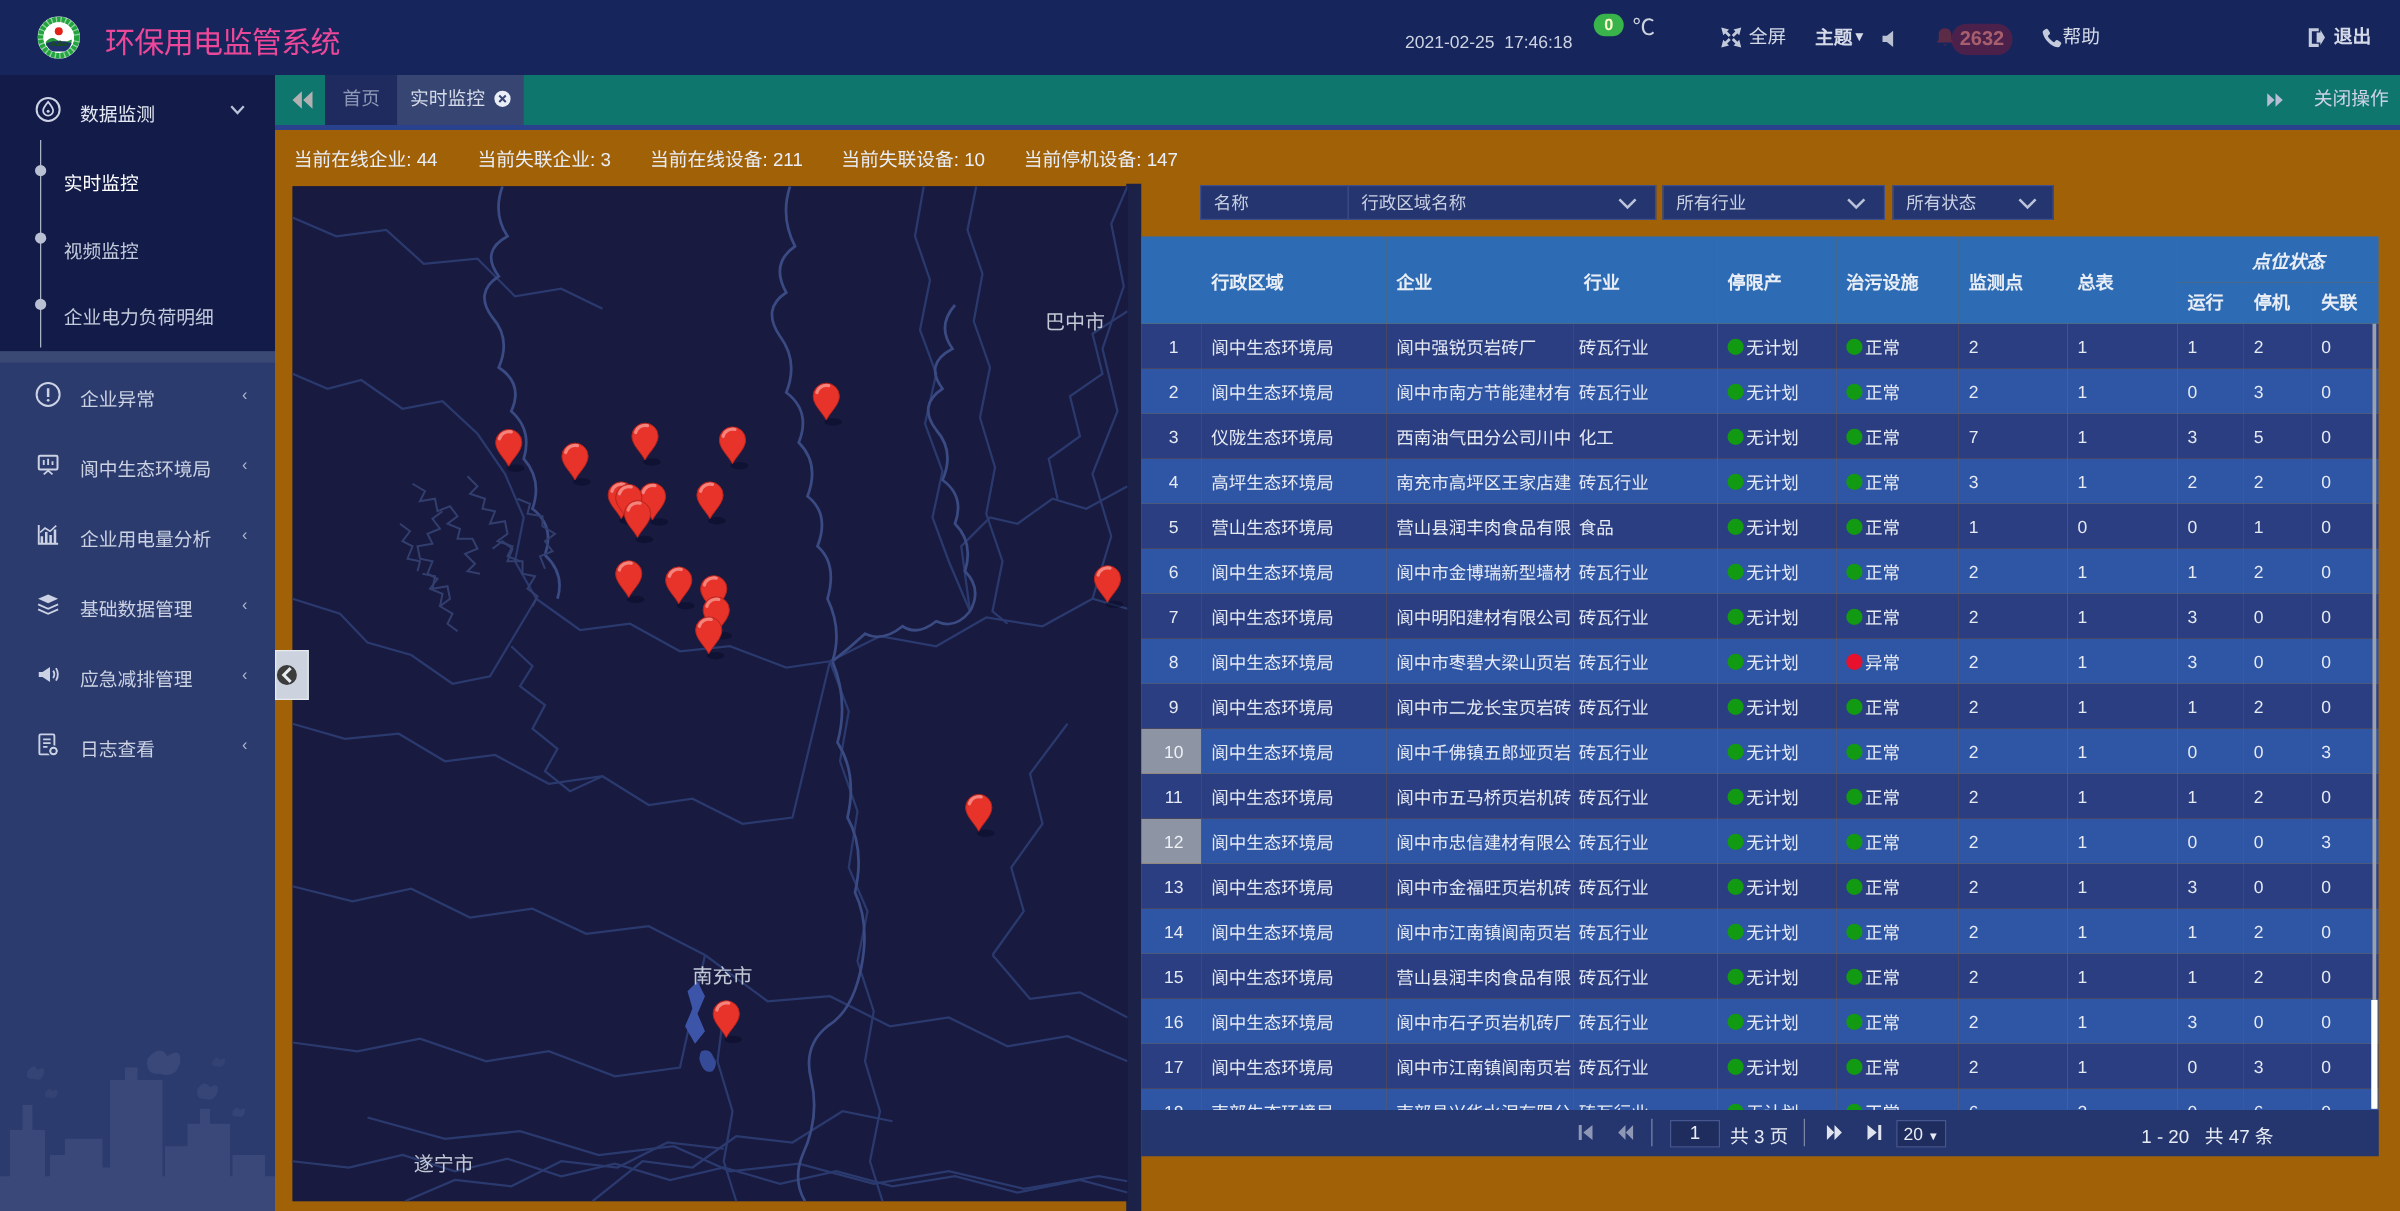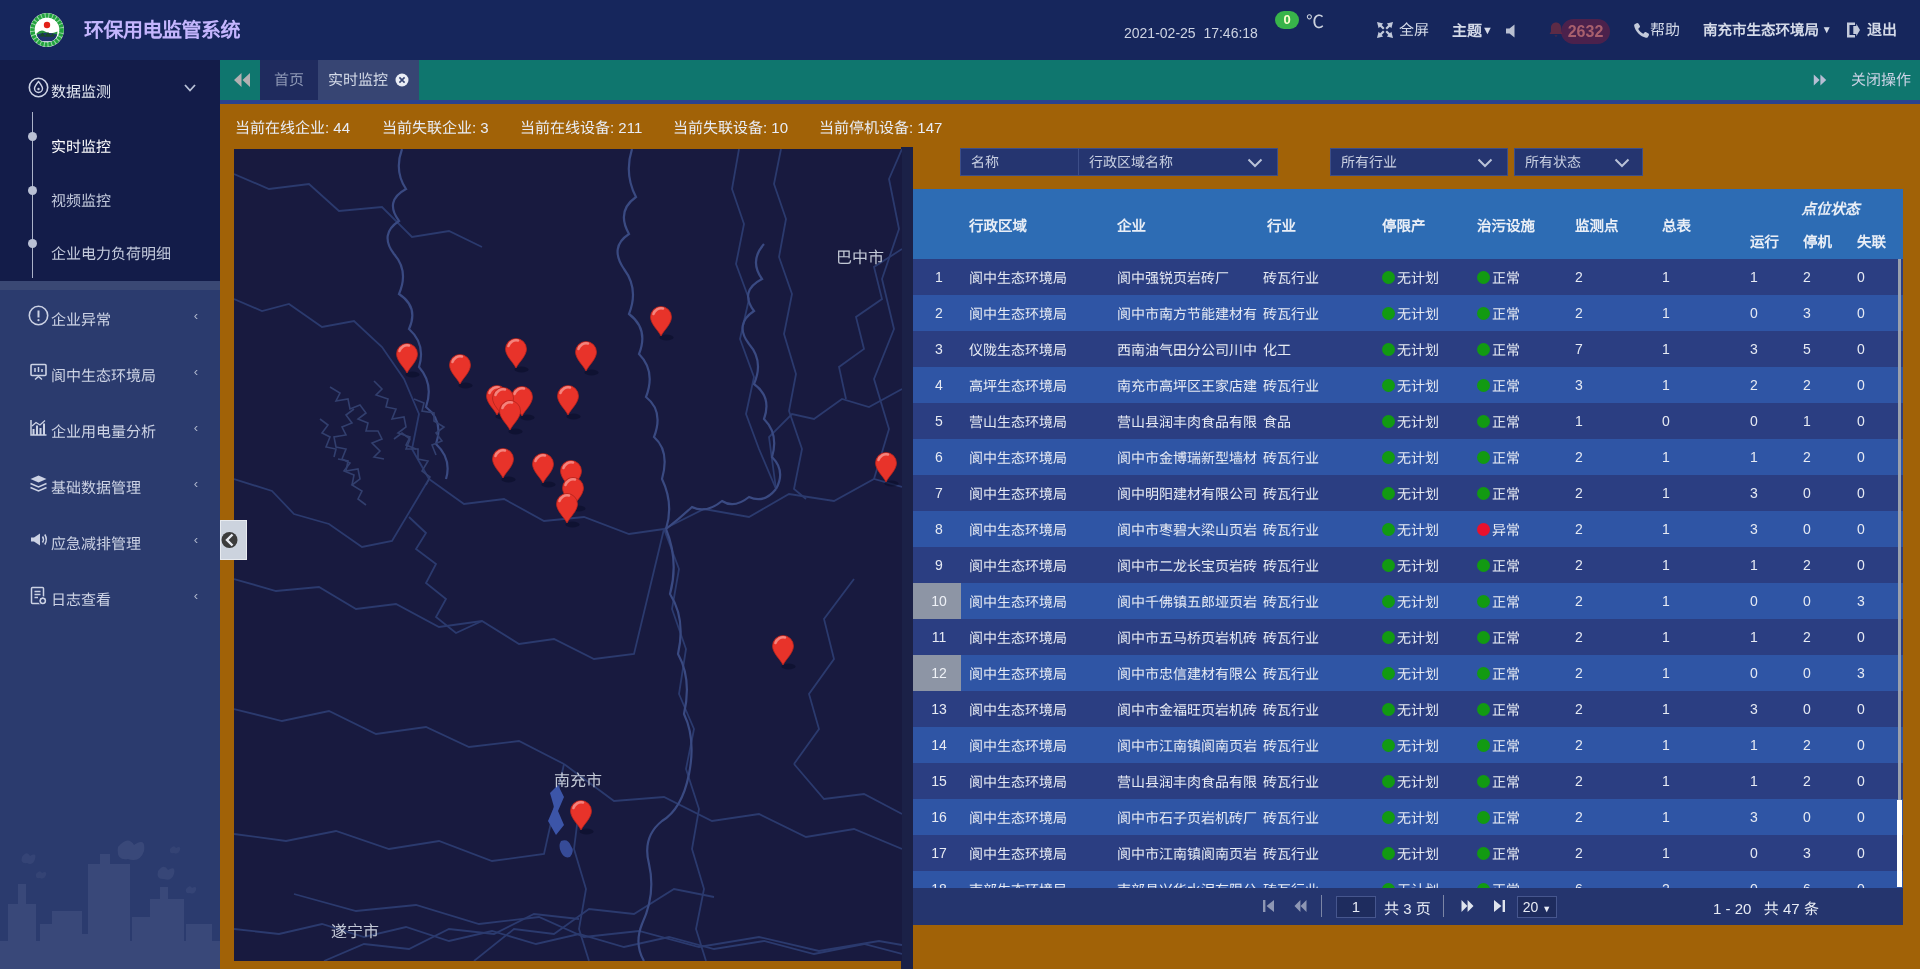--- a/index.html
+++ b/index.html
@@ -1,31 +1,31 @@
 <!DOCTYPE html>
 <html lang="zh-CN"><head>
 <meta charset="utf-8">
 <title>环保用电监管系统</title>
 <style>
   * { margin:0; padding:0; box-sizing:border-box; }
   html,body { width:1920px; height:969px; overflow:hidden; background:#2a428d;
     font-family:"Liberation Sans", sans-serif; }
   
   #hdr { position:absolute; left:0; top:0; width:1920px; height:60px; background:#16265c; z-index:30; }
-  #hdr .title { position:absolute; left:84px; top:14px; font-size:20px; font-weight:bold; color:#c4b5fd; letter-spacing:-0.5px; }
+  #hdr .title { position:absolute; left:84px; top:14px; font-size:24px; font-weight:normal; color:#ec4899; letter-spacing:-0.5px; }
   #hdr .date { position:absolute; left:1124px; top:25px; font-size:14px; color:#cdd3e2; }
   #hdr .temp0 { position:absolute; left:1275px; top:11px; width:24px; height:18px; border-radius:9px; background:#38b44a; color:#ffffd0; font-size:13px; font-weight:bold; text-align:center; line-height:18px; }
   #hdr .celsius { position:absolute; left:1306px; top:7px; font-size:18px; color:#ccd2de; }
   .hitem { position:absolute; top:0; height:60px; line-height:60px; color:#d4dae8; font-size:15px; }
   
   #side { position:absolute; left:0; top:60px; width:220px; height:909px; background:#2b3b6e; z-index:20; overflow:hidden; }
   #side .darksec { position:absolute; left:0; top:0; width:220px; height:221px; background:#131c49; }
   #side .lightstrip { position:absolute; left:0; top:221px; width:220px; height:9px; background:#3a4874; }
   .mitem { position:absolute; left:0; width:220px; height:56px; color:#ccd2e4; font-size:15px; }
-  .mitem .txt { position:absolute; left:51px; top:20px; }
+  .mitem .txt { position:absolute; left:64px; top:20px; }
   .mitem .arr { position:absolute; right:22px; top:20px; font-size:13px; color:#aeb6cc; }
   .mitem svg { position:absolute; left:28px; top:17px; }
   .sub { position:absolute; left:51px; color:#c3cadc; font-size:15px; }
   #rail { position:absolute; left:32px; top:52px; width:1px; height:166px; background:#aab2c8; }
   .bullet { position:absolute; left:28px; width:9px; height:9px; border-radius:50%; background:#b9c0d4; }
   
   #tabbar { position:absolute; left:220px; top:60px; width:1700px; height:40px; background:#0f766e; z-index:10; }
   .tab { position:absolute; top:0; height:40px; line-height:40px; text-align:center; font-size:15px; }
   
   #content { position:absolute; left:220px; top:104px; width:1700px; height:869px; background:#a16207; }
@@ -82,21 +82,20 @@
     <path d="M9.5 1.5 L4.5 5.5 L1 5.5 L1 10.5 L4.5 10.5 L9.5 14.5 Z" fill="#b9c0d2"></path>
   </svg>
   <svg width="18" height="18" style="position:absolute;left:1547px;top:21px" viewBox="0 0 18 18">
     <path d="M9 1.5 C6 1.5 4 3.8 4 6.5 L4 10.5 L2.5 13 L15.5 13 L14 10.5 L14 6.5 C14 3.8 12 1.5 9 1.5 Z M7.5 14.5 A1.7 1.7 0 0 0 10.5 14.5 Z" fill="#5c2b46"></path>
   </svg>
   <div style="position:absolute;left:1561px;top:19px;width:49px;height:25px;border-radius:13px;background:rgba(140,28,58,.45);color:#a85f6d;font-size:16px;font-weight:bold;text-align:center;line-height:25px;">2632</div>
   <svg width="17" height="17" style="position:absolute;left:1633px;top:22px" viewBox="0 0 17 17">
     <path d="M3.6 1.2 C4.2 0.8 5 1 5.4 1.6 L6.8 3.8 C7.2 4.4 7 5.2 6.5 5.6 L5.5 6.4 C5.3 6.6 5.2 6.9 5.4 7.2 C6.1 8.6 8.4 10.9 9.8 11.6 C10.1 11.8 10.4 11.7 10.6 11.5 L11.4 10.5 C11.8 10 12.6 9.8 13.2 10.2 L15.4 11.6 C16 12 16.2 12.8 15.8 13.4 L14.9 14.9 C14.5 15.6 13.7 16 12.9 15.8 C7.5 14.7 2.3 9.5 1.2 4.1 C1 3.3 1.4 2.5 2.1 2.1 Z" fill="#c3cadb"></path>
   </svg>
   <div class="hitem" style="left:1650px;">帮助</div>
-  <div class="hitem" style="left:1703px;font-weight:bold;font-size:14.5px;">南充市生态环境局<span style="font-size:10px;vertical-align:2px;"> ▼</span></div>
   <svg width="18" height="18" style="position:absolute;left:1845px;top:21px" viewBox="0 0 18 18" fill="#c3cadb">
     <path d="M2 1.5 L10 1.5 L10 4 L4.5 4 L4.5 14 L10 14 L10 16.5 L2 16.5 Z"></path>
     <path d="M10.5 5 L13.5 5 L13.5 2.8 L17.2 9 L13.5 15.2 L13.5 13 L10.5 13 Z" transform="translate(-2.2 0)"></path>
   </svg>
   <div class="hitem" style="left:1867px;font-weight:bold;">退出</div>
 </div>
 <div id="side">
   <div class="darksec"></div>
   <div class="lightstrip"></div>
   <div class="mitem" style="top:0;">
@@ -305,21 +304,21 @@
   </svg>
   </div>
   <div id="collapse">
     <svg width="25" height="38" viewBox="0 0 25 38">
       <circle cx="8.5" cy="19" r="8" fill="#3c3c3c"></circle>
       <path d="M11.5 13.5 L6 19 L11.5 24.5" fill="none" stroke="#e8ebf2" stroke-width="2.4"></path>
     </svg>
   </div>
   <div id="rp">
     <div class="filter" style="left:0;width:191px;margin-left:47px;">名称</div>
-    <div class="filter" style="left:165px;width:200px;">行政区域名称<svg width="16" height="10" viewBox="0 0 16 10" style="position:absolute;right:14px;top:9px">
+    <div class="filter" style="left:165px;width:247px;">行政区域名称<svg width="16" height="10" viewBox="0 0 16 10" style="position:absolute;right:14px;top:9px">
           <path d="M1.5 1.5 L8 8 L14.5 1.5" fill="none" stroke="#b9c2d8" stroke-width="2"></path>
         </svg></div>
     <div class="filter" style="left:417px;width:178px;">所有行业<svg width="16" height="10" viewBox="0 0 16 10" style="position:absolute;right:14px;top:9px">
           <path d="M1.5 1.5 L8 8 L14.5 1.5" fill="none" stroke="#b9c2d8" stroke-width="2"></path>
         </svg></div>
     <div class="filter" style="left:601px;width:129px;">所有状态<svg width="16" height="10" viewBox="0 0 16 10" style="position:absolute;right:12px;top:9px">
           <path d="M1.5 1.5 L8 8 L14.5 1.5" fill="none" stroke="#b9c2d8" stroke-width="2"></path>
         </svg></div>
     <div id="tablewrap">
     <table>

